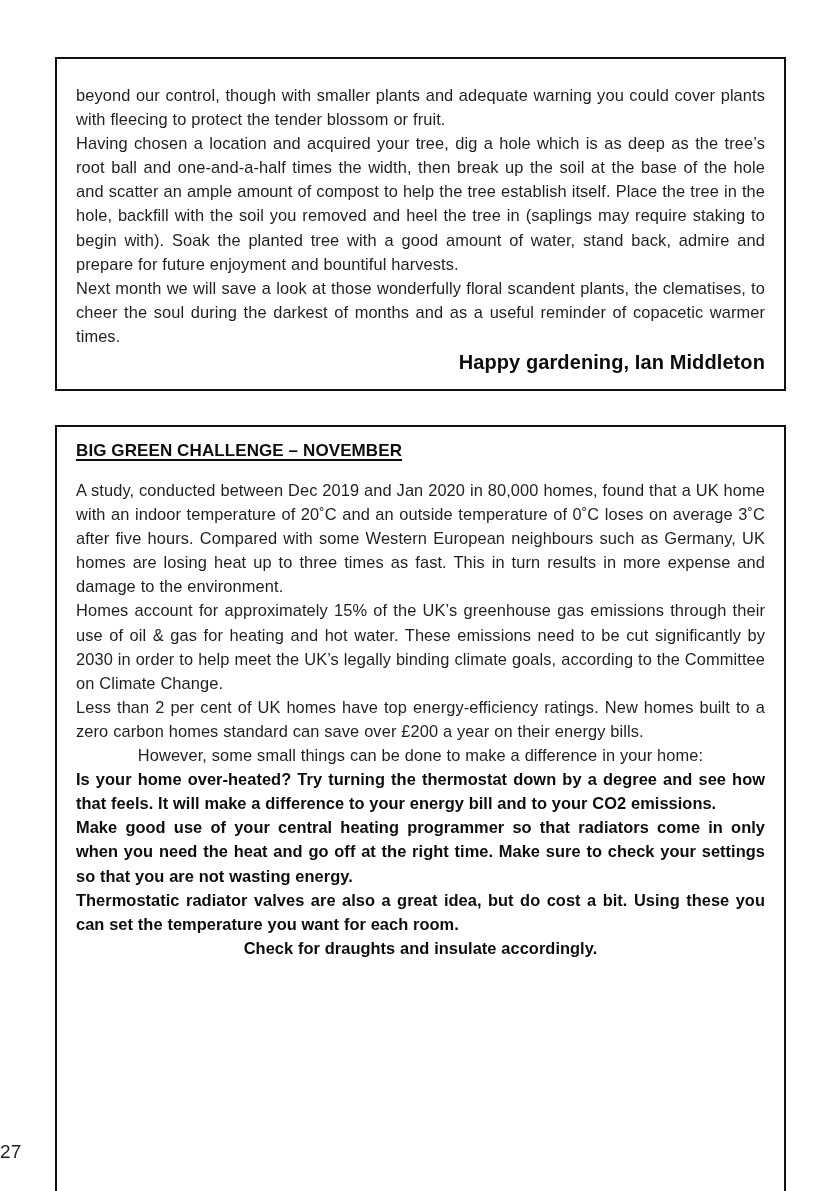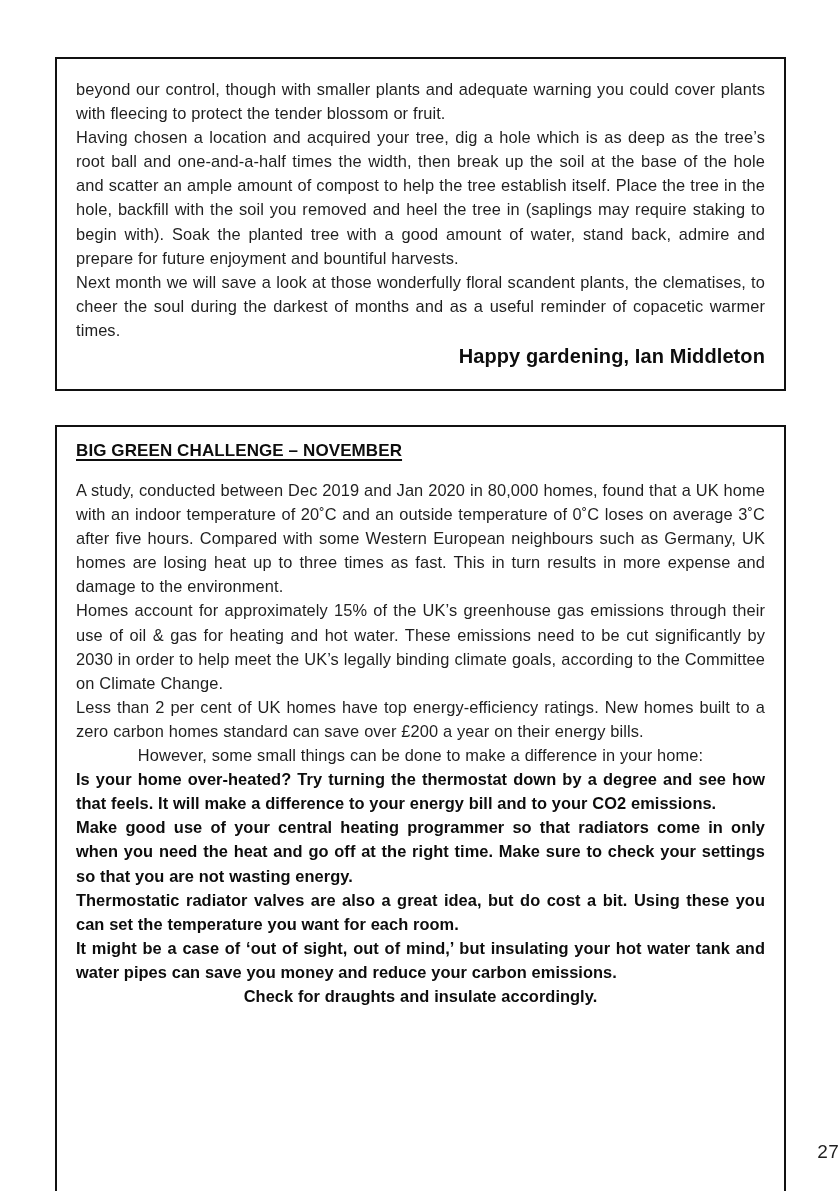--- a/index.html
+++ b/index.html
@@ -28,21 +28,21 @@
     box-sizing: border-box;
     border: 2.5px solid #111111;
     background: #ffffff;
   }
 
   #box-gardening {
     left: 55px;
     top: 57px;
     width: 731px;
     height: 334px;
-    padding: 18px 19px 10px 19px;
+    padding: 24px 19px 10px 19px;
   }
 
   #box-green {
     left: 55px;
     top: 425px;
     width: 731px;
     height: 867px;
     padding: 13px 19px 10px 19px;
   }
 
@@ -92,21 +92,21 @@
     text-underline-offset: 3px;
     text-decoration-thickness: 2px;
   }
 
   
   #page-number {
     position: absolute;
     left: 0;
     right: 0;
     top: 1141px;
-    text-align: right;
+    text-align: left;
     font-size: 19px;
     line-height: 22px;
     color: #1f1f1f;
     letter-spacing: 0.3px;
   }
 </style>
 </head>
 <body>
 
 <div class="page">
@@ -124,19 +124,18 @@
 
     <p class="para">A study, conducted between Dec 2019 and Jan 2020 in 80,000 homes, found that a UK home with an indoor temperature of 20˚C and an outside temperature of 0˚C loses on average 3˚C after five hours. Compared with some Western European neighbours such as Germany, UK homes are losing heat up to three times as fast. This in turn results in more expense and damage to the environment.</p>
     <p class="para">Homes account for approximately 15% of the UK’s greenhouse gas emissions through their use of oil &amp; gas for heating and hot water. These emissions need to be cut significantly by 2030 in order to help meet the UK’s legally binding climate goals, according to the Committee on Climate Change.</p>
     <p class="para">Less than 2 per cent of UK homes have top energy-efficiency ratings. New homes built to a zero carbon homes standard can save over £200 a year on their energy bills.</p>
 
     <p class="para left">However, some small things can be done to make a difference in your home:</p>
 
     <p class="para bold">Is your home over-heated? Try turning the thermostat down by a degree and see how that feels. It will make a difference to your energy bill and to your CO2 emissions.</p>
     <p class="para bold">Make good use of your central heating programmer so that radiators come in only when you need the heat and go off at the right time. Make sure to check your settings so that you are not wasting energy.</p>
     <p class="para bold">Thermostatic radiator valves are also a great idea, but do cost a bit. Using these you can set the temperature you want for each room.</p>
-    <p class="para bold">It might be a case of ‘out of sight, out of mind,’ but insulating your hot water tank and water pipes can save you money and reduce your carbon emissions.</p>
     <p class="para bold left">Check for draughts and insulate accordingly.</p>
   </div>
 
   <div id="page-number">27</div>
 
 </div>
 
 </body></html>

